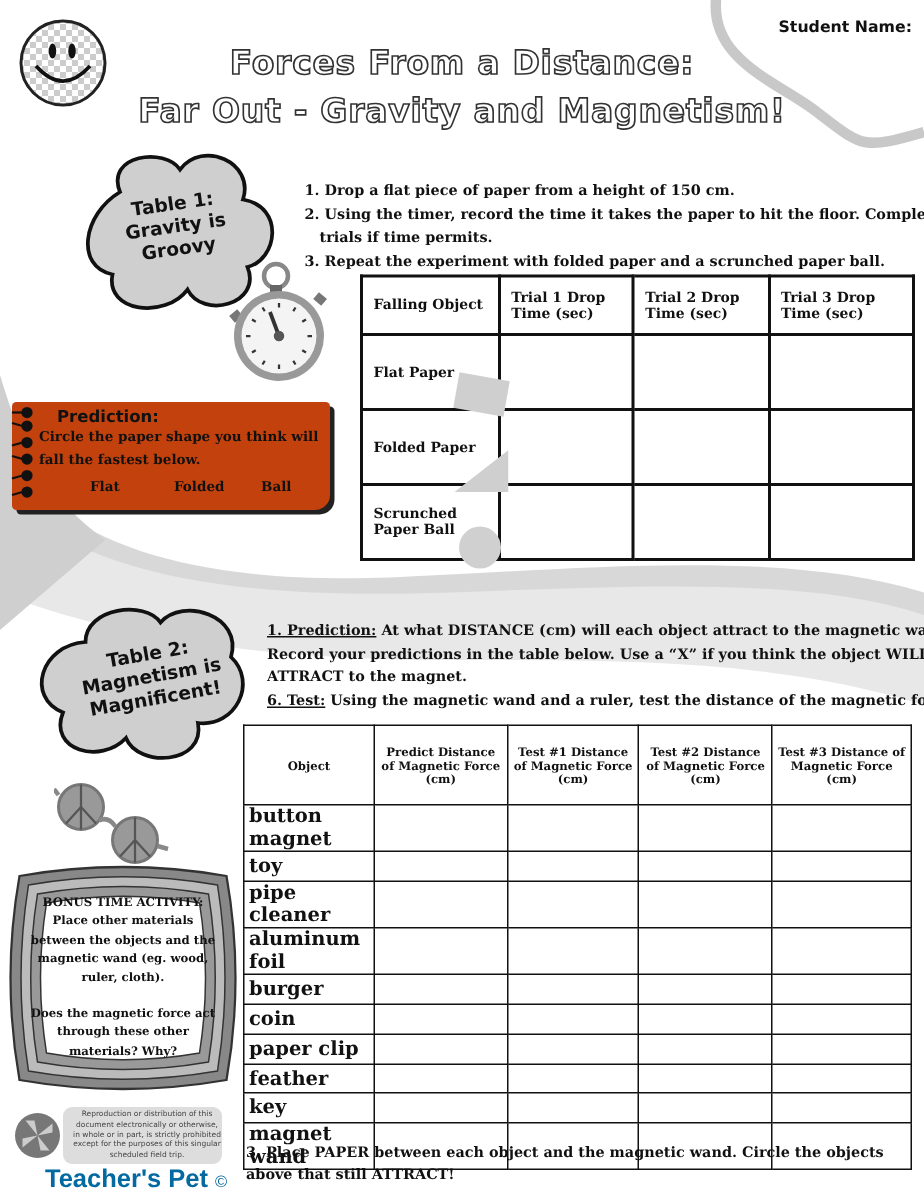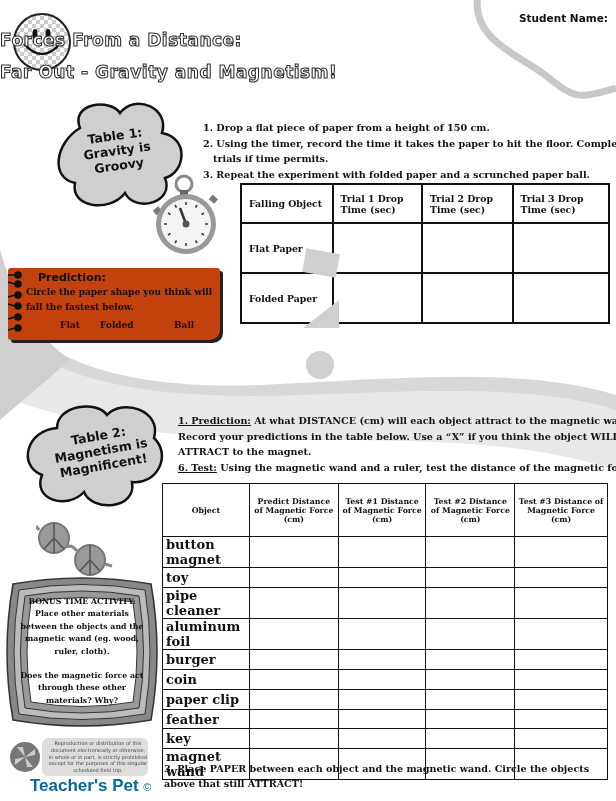--- a/index.html
+++ b/index.html
@@ -1,18 +1,18 @@
 <!DOCTYPE html>
 <html><head>
 <meta charset="utf-8">
 <style>
   html, body { margin:0; padding:0; }
   body { width:616px; height:801px; position:relative; overflow:hidden; background:#fff; font-family:"DejaVu Serif", serif; color:#111; }
   .abs { position:absolute; }
-  .title { left:0; width:616px; text-align:left; font-family:"DejaVu Sans", sans-serif; font-weight:bold; font-size:17px; color:#fff;
+  .title { left:0; width:616px; text-align:center; font-family:"DejaVu Sans", sans-serif; font-weight:bold; font-size:22px; color:#fff;
     -webkit-text-stroke:1.1px #333; letter-spacing:0.5px; }
   .student { right:8px; top:12px; font-family:"DejaVu Sans", sans-serif; font-weight:900; font-size:10.5px; }
   .instr { font-family:"DejaVu Serif", serif; font-weight:bold; font-size:9.6px; line-height:15.5px; }
   .instr div { white-space:nowrap; }
   table.t { border-collapse:collapse; position:absolute; background:transparent; }
   table.t td, table.t th { border:2px solid #111; padding:0 7px; font-family:"DejaVu Serif", serif; font-weight:bold; font-size:9.3px; text-align:left; vertical-align:middle; }
   table.t2 td, table.t2 th { border:1.5px solid #111; font-size:13px; padding:0 3px; }
   table.t2 th { text-align:center; font-size:7.8px; line-height:9px; }
   .blob-text { font-family:"DejaVu Sans", sans-serif; font-weight:900; font-size:12.5px; line-height:15px; text-align:center; color:#111; }
   .pred-box { left:8px; top:268px; width:212px; height:72px; background:#c2410c; border-radius:3px 3px 10px 3px; box-shadow:3px 3px 0 #222; }
@@ -114,38 +114,44 @@
     <td></td>
     <td></td>
     <td></td>
   </tr>
   <tr style="height:50px;">
     <td>Folded Paper</td>
     <td></td>
     <td></td>
     <td></td>
   </tr>
+  <tr style="height:50px;">
+    <td>Scrunched Paper Ball</td>
+    <td></td>
+    <td></td>
+    <td></td>
+  </tr>
 </tbody>
   </table>
 
 <div class="abs" style="left:304px;top:251px;width:34px;height:24px;background:#cfcfcf;transform:rotate(10deg);"></div>
 <svg class="abs" style="left:303px;top:300px;" width="36" height="30">
     <polygon points="36,0 36,28 0,28 18,14" fill="#cfcfcf"></polygon>
   </svg>
 <div class="abs" style="left:306px;top:351px;width:28px;height:28px;background:#d0d0d0;border-radius:50%;"></div>
 
 <div class="abs pred-box">
   <div style="position:absolute;left:-10px;top:-6px;width:20px;height:82px;background:#bbb;opacity:0;"></div>
   <div class="pred-title" style="position:absolute;left:30px;top:3px;">Prediction:</div>
   <div class="pred-text" style="position:absolute;left:18px;top:17px;">
     <div>Circle the paper shape you think will</div>
     <div>fall the fastest below.</div>
   </div>
   <div class="pred-text" style="position:absolute;left:52px;top:50px;">Flat</div>
-  <div class="pred-text" style="position:absolute;left:92px;top:50px;">Folded</div>
+  <div class="pred-text" style="position:absolute;left:108px;top:50px;">Folded</div>
   <div class="pred-text" style="position:absolute;left:166px;top:50px;">Ball</div>
 </div>
 <svg class="abs" style="left:4px;top:268px;" width="20" height="72">
   <g fill="#111" stroke="#111" stroke-width="1.5">
     <circle cx="14" cy="7" r="3"></circle>
       <line x1="4" y1="7" x2="11" y2="7"></line>
     <circle cx="14" cy="16" r="3"></circle>
       <line x1="4" y1="14" x2="11" y2="16"></line>
     <circle cx="14" cy="27" r="3"></circle>
       <line x1="4" y1="29" x2="11" y2="27"></line>

